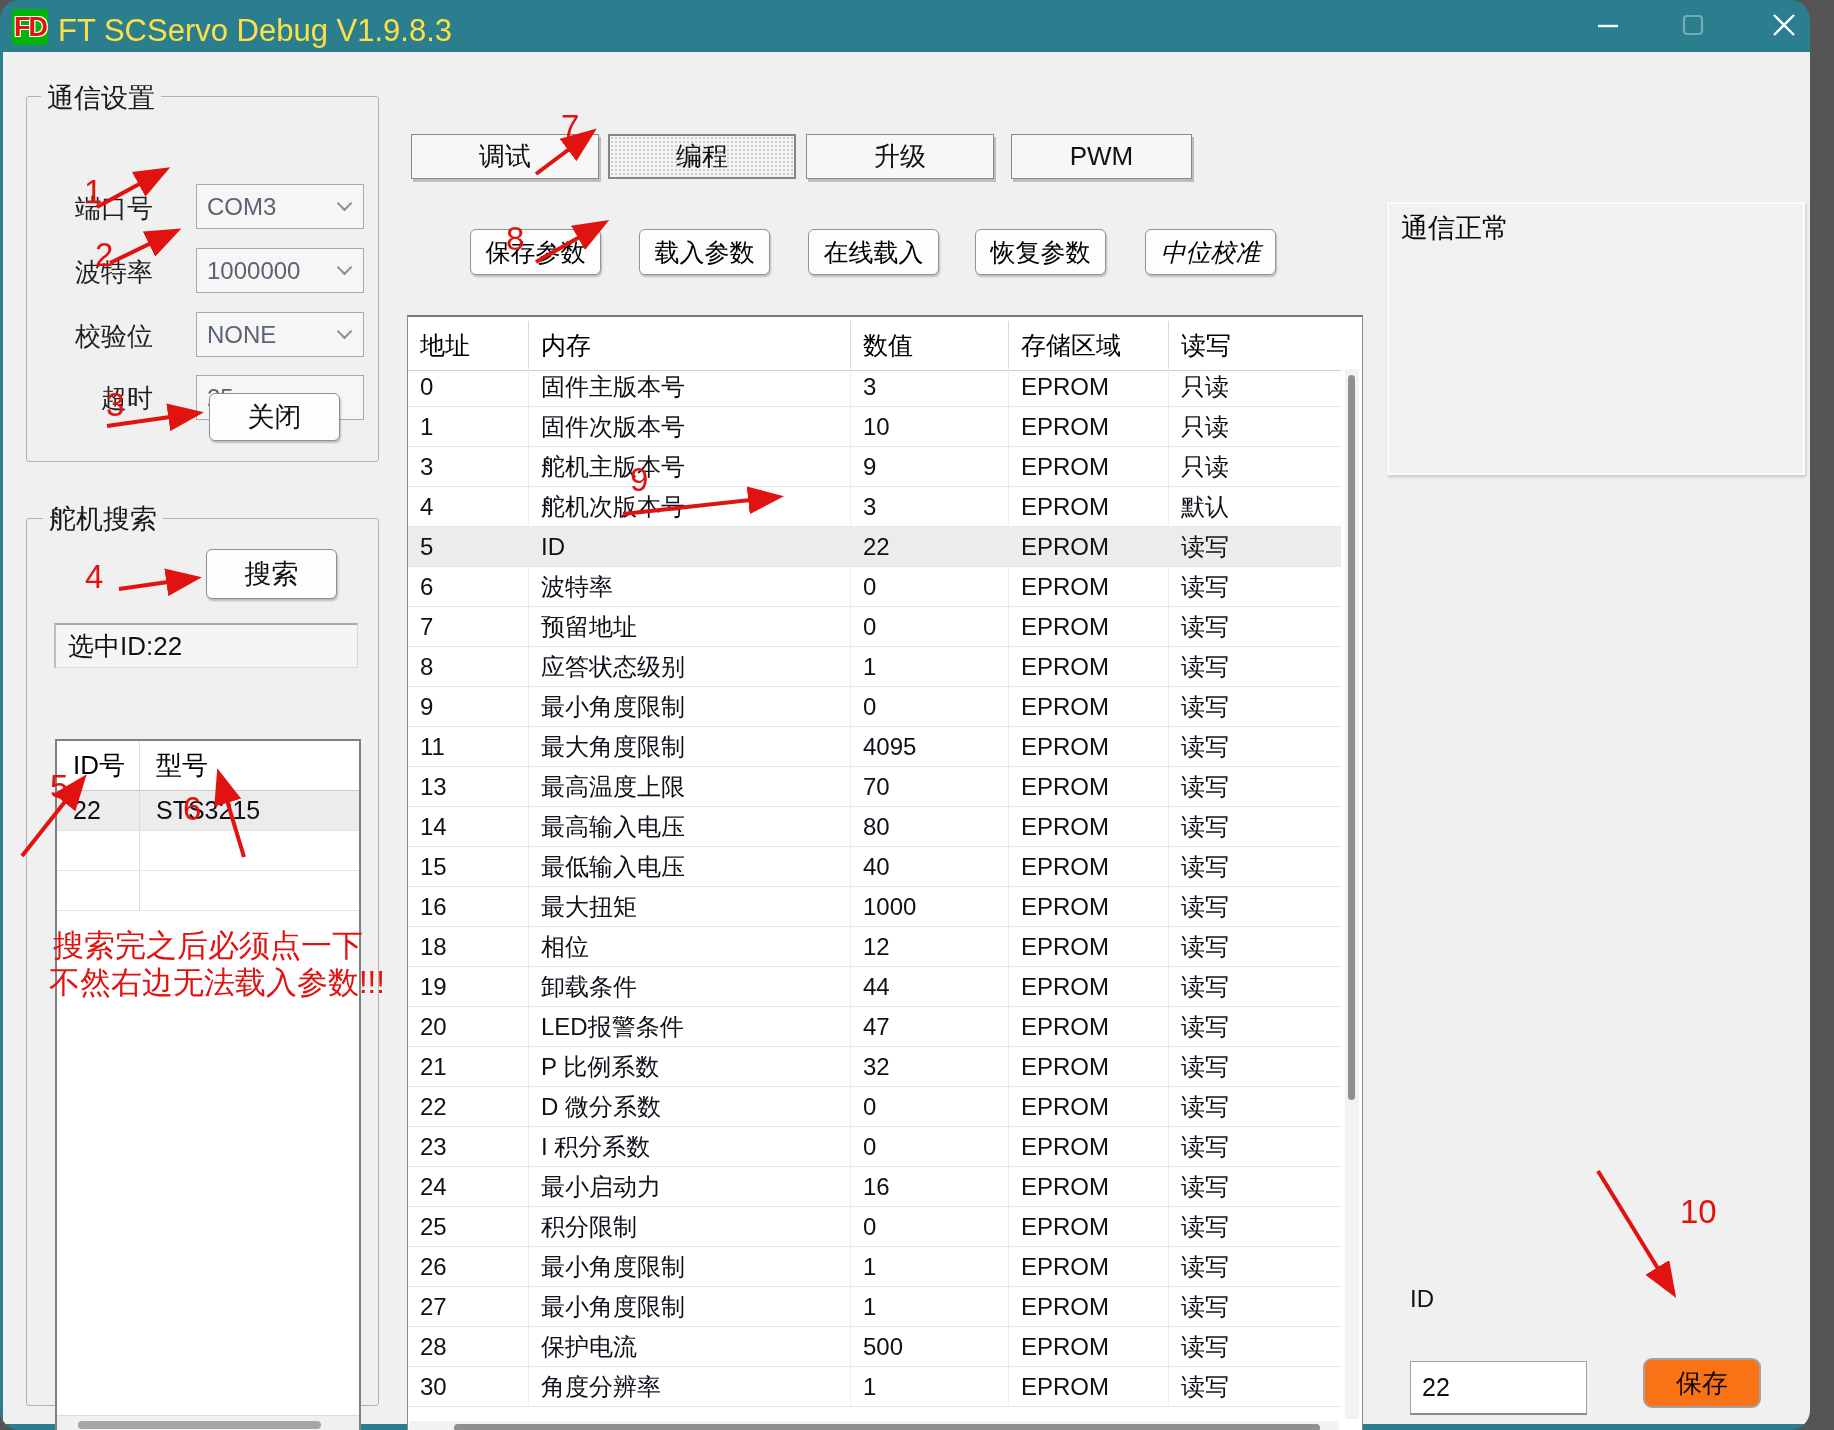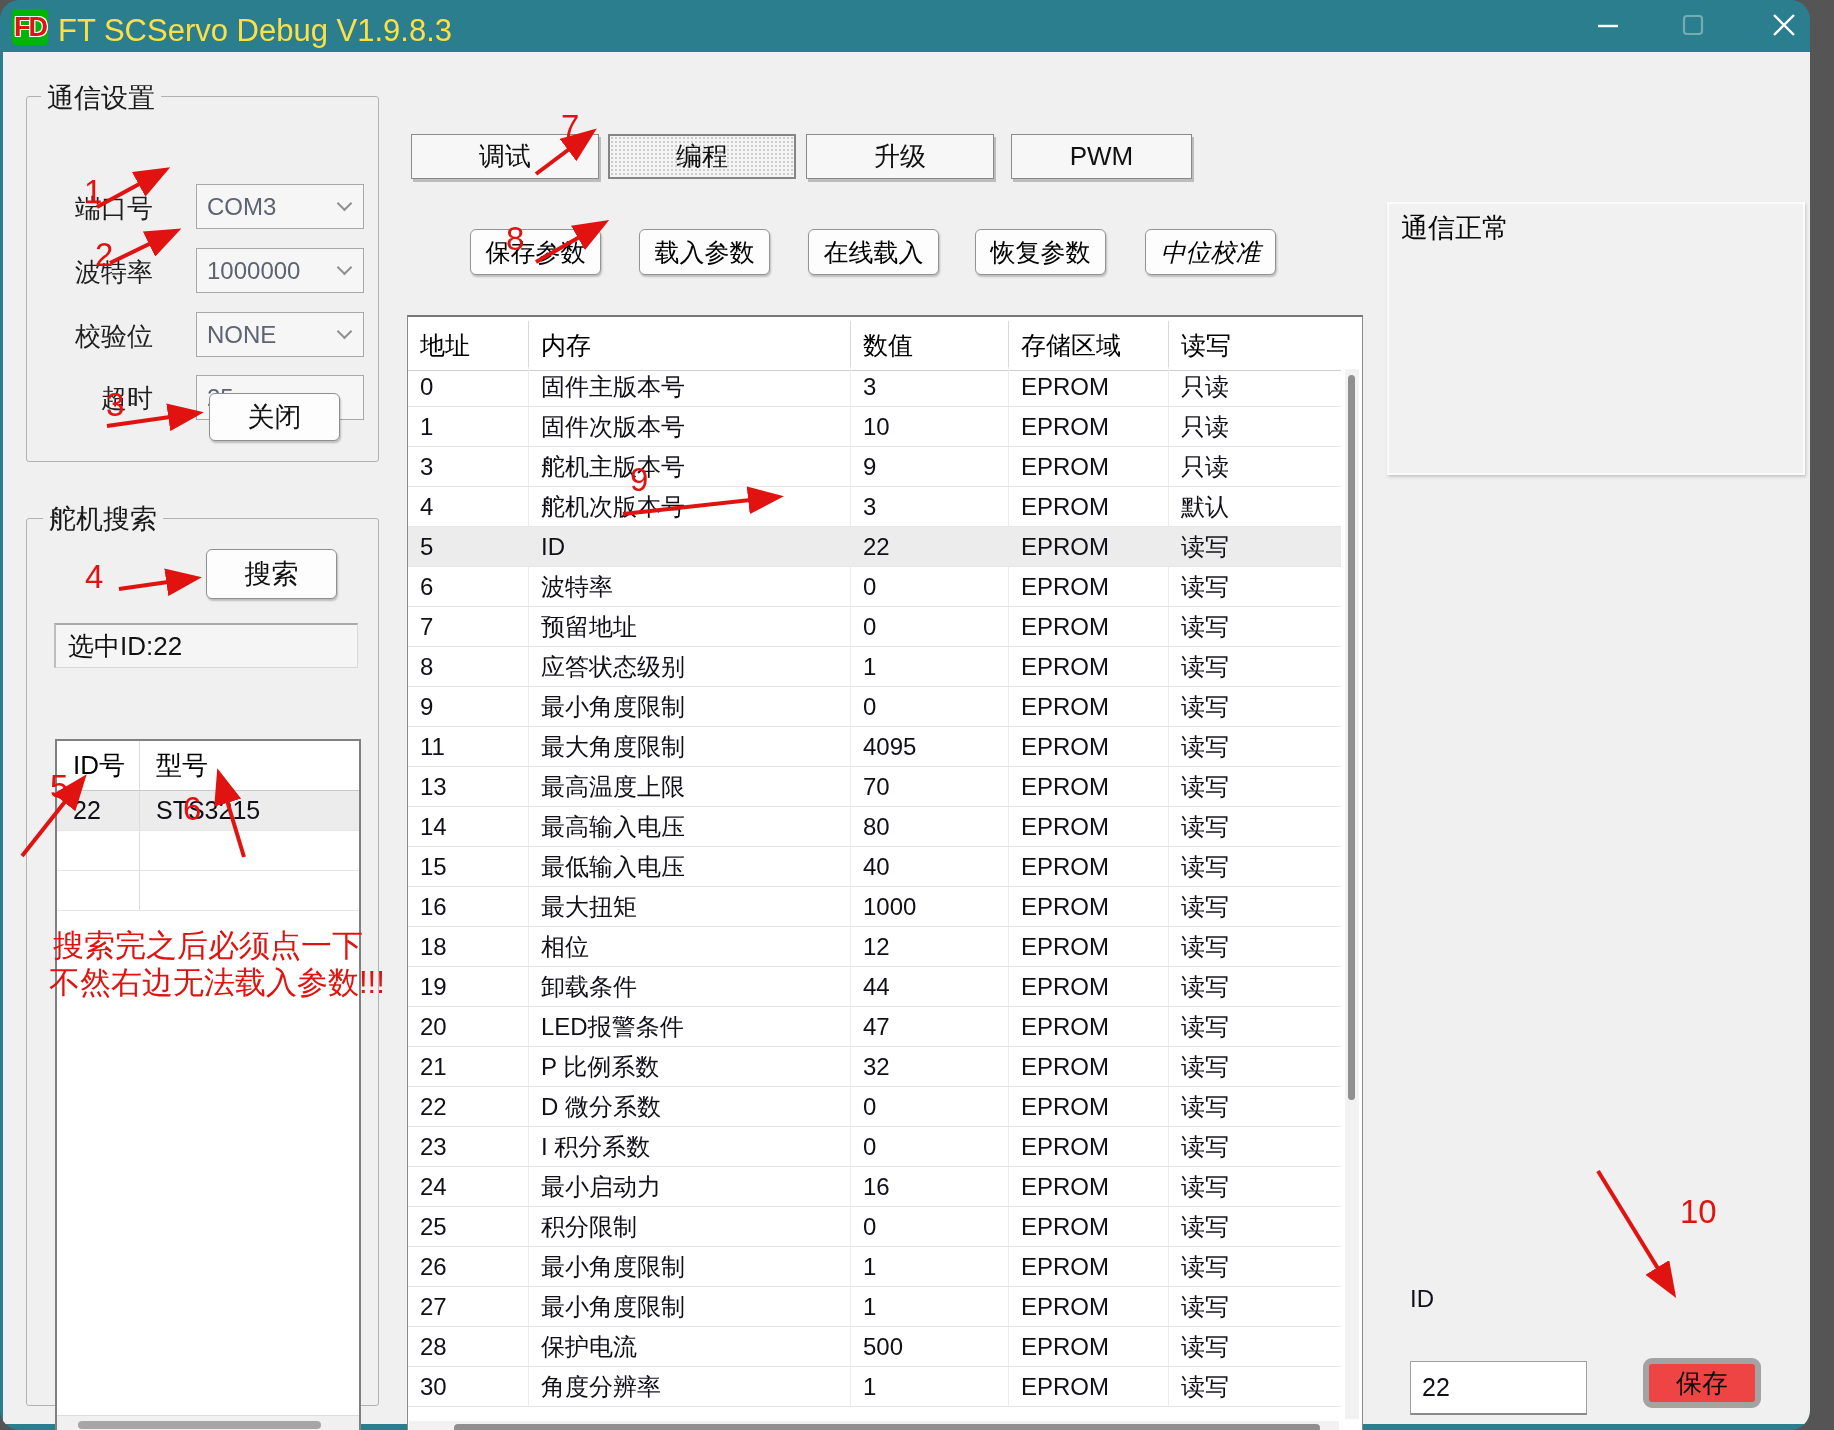--- a/index.html
+++ b/index.html
@@ -49,21 +49,21 @@
   .shead{height:50px;border-bottom:1px solid #c9c9c9;font-size:26px;color:#000;}
   .sc0{width:83px;border-right:1px solid #dcdcdc;}
   .listhsb{position:absolute;left:0;bottom:2px;width:100%;height:18px;background:#f0f0f0;border-top:1px solid #dcdcdc;}
   .listhsb .thumb{position:absolute;left:21px;top:5px;width:243px;height:8px;background:#a6a6a6;border-radius:4px;}
   
   .statusbox{position:absolute;left:1384px;top:150px;width:418px;height:273px;background:#f1f1f1;border:2px solid #fbfbfb;box-shadow:1px 2px 3px rgba(0,0,0,.18);}
   .statusbox span{position:absolute;left:12px;top:6px;font-size:27px;color:#0a0a0a;}
   .idlbl{position:absolute;left:1407px;top:1233px;font-size:24px;color:#101018;}
   .idinput{position:absolute;left:1407px;top:1309px;width:177px;height:54px;background:#fff;border:1px solid #9f9f9f;border-bottom:2px solid #8a8a8a;
     font-size:25px;color:#101018;display:flex;align-items:center;padding-left:11px;}
-  .savebtn{position:absolute;left:1640px;top:1306px;width:118px;height:50px;background:#ef4444;border:6px solid #a3a3a3;border-radius:9px;
+  .savebtn{position:absolute;left:1640px;top:1306px;width:118px;height:50px;background:#f97316;border:2px solid #a3a3a3;border-radius:9px;
     display:flex;align-items:center;justify-content:center;font-size:26px;color:#0a0a0a;}
   
   .annum{position:absolute;color:#e01310;font-size:33px;line-height:1;z-index:30;}
   .note{position:absolute;color:#e01310;font-size:31px;line-height:1.15;white-space:nowrap;z-index:30;}
   #arrows{position:absolute;left:0;top:0;z-index:29;pointer-events:none;}
 </style>
 </head>
 <body>
 
 <div class="win">

